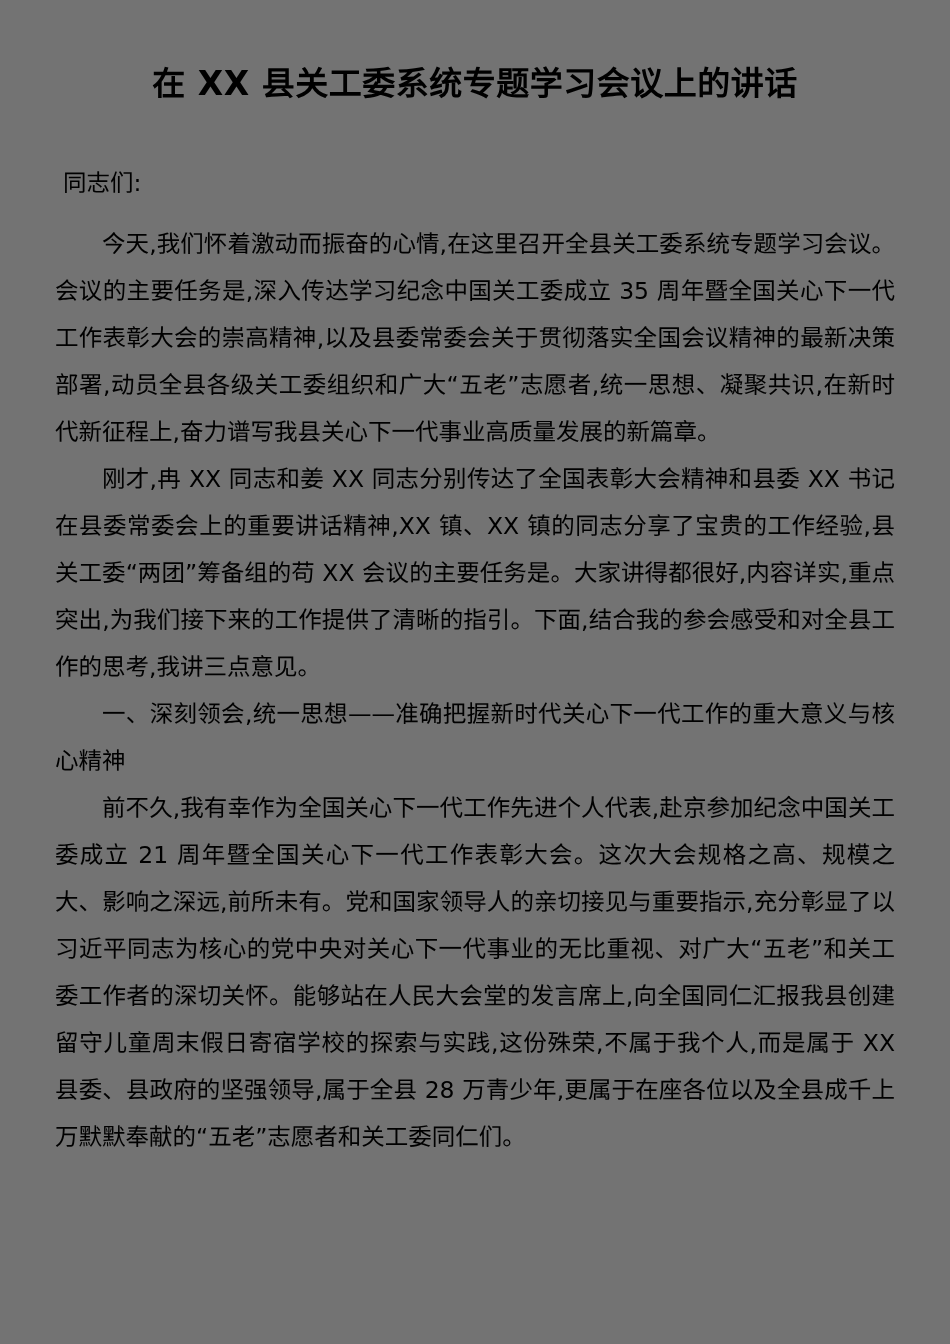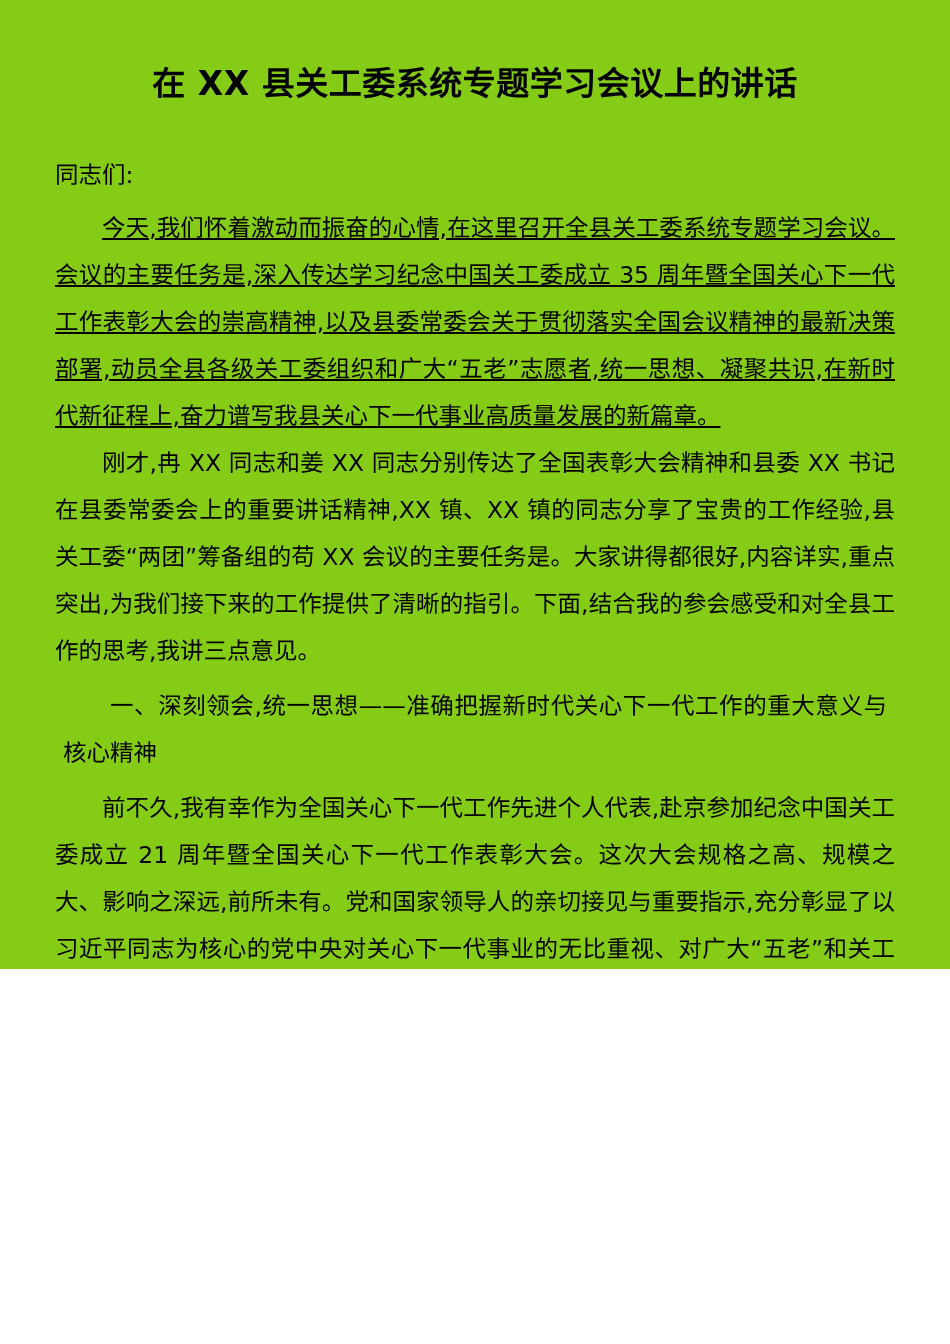--- a/index.html
+++ b/index.html
@@ -10,22 +10,22 @@
   }
 
   body {
     font-family: "DejaVu Sans", "Liberation Sans", sans-serif;
     color: #000000;
   }
 
   .page {
     position: relative;
     width: 950px;
-    height: 969px;
-    background: #84cc16;
+    height: 1344px;
+    background: #737373;
     box-sizing: border-box;
     padding: 16px;
     overflow: hidden;
   }
 
   .page-inner {
     position: absolute;
     left: 55px;
     top: 0;
     width: 840px;
@@ -40,48 +40,47 @@
     margin: 0;
     padding-top: 62px;
     color: #000000;
     white-space: nowrap;
   }
 
   .salutation {
     font-size: 23.5px;
     font-weight: 400;
     line-height: 47px;
-    margin: 0;
+    margin: 8px;
     padding-top: 46px;
     text-align: left;
     color: #000000;
   }
 
   .body-para {
     font-size: 23.5px;
     font-weight: 400;
     line-height: 47px;
     margin: 0;
     text-align: justify;
     text-justify: inter-ideograph;
     text-indent: 2em;
     color: #000000;
     word-break: break-all;
   }
 
   .body-para.first-body {
     padding-top: 6px;
-    text-decoration: underline;
   }
 
   .section-heading {
     font-size: 23.5px;
     font-weight: 400;
     line-height: 47px;
-    margin: 8px;
+    margin: 0;
     text-align: justify;
     text-justify: inter-ideograph;
     text-indent: 2em;
     color: #000000;
     word-break: break-all;
   }
 </style>
 </head>
 <body>
 

